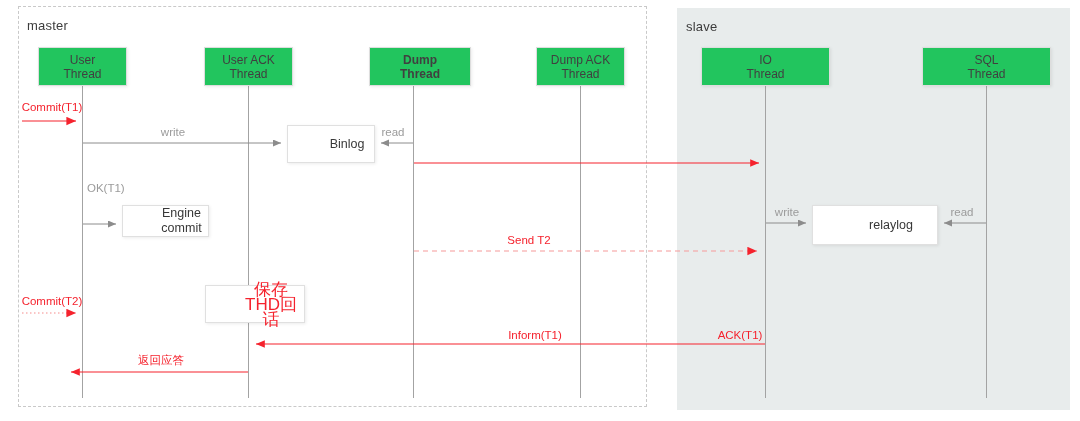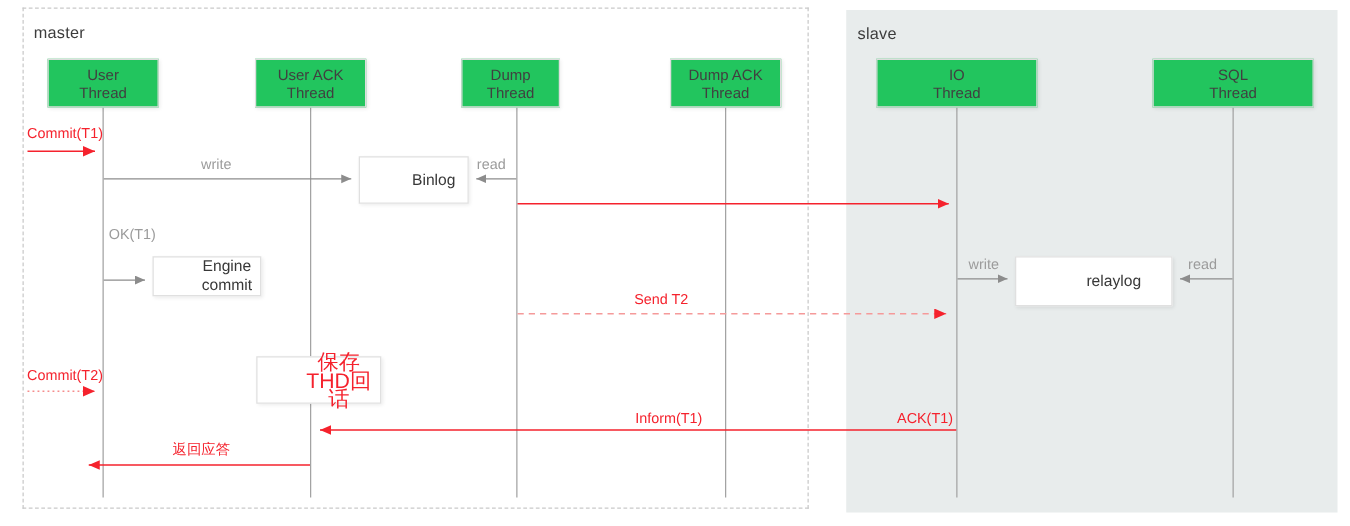--- a/index.html
+++ b/index.html
@@ -82,21 +82,21 @@
   </svg>
 
   <div class="tbox" style="left:38px;top:47px;width:89px;">
     <span>User</span>
     <span>Thread</span>
   </div>
   <div class="tbox" style="left:204px;top:47px;width:89px;">
     <span>User ACK</span>
     <span>Thread</span>
   </div>
-  <div class="tbox" style="left:369px;top:47px;width:79px;">
+  <div class="tbox" style="left:369px;top:47px;width:102px;font-weight:bold;">
     <span>Dump</span>
     <span>Thread</span>
   </div>
   <div class="tbox" style="left:536px;top:47px;width:89px;">
     <span>Dump ACK</span>
     <span>Thread</span>
   </div>
   <div class="tbox" style="left:701px;top:47px;width:129px;">
     <span>IO</span>
     <span>Thread</span>

